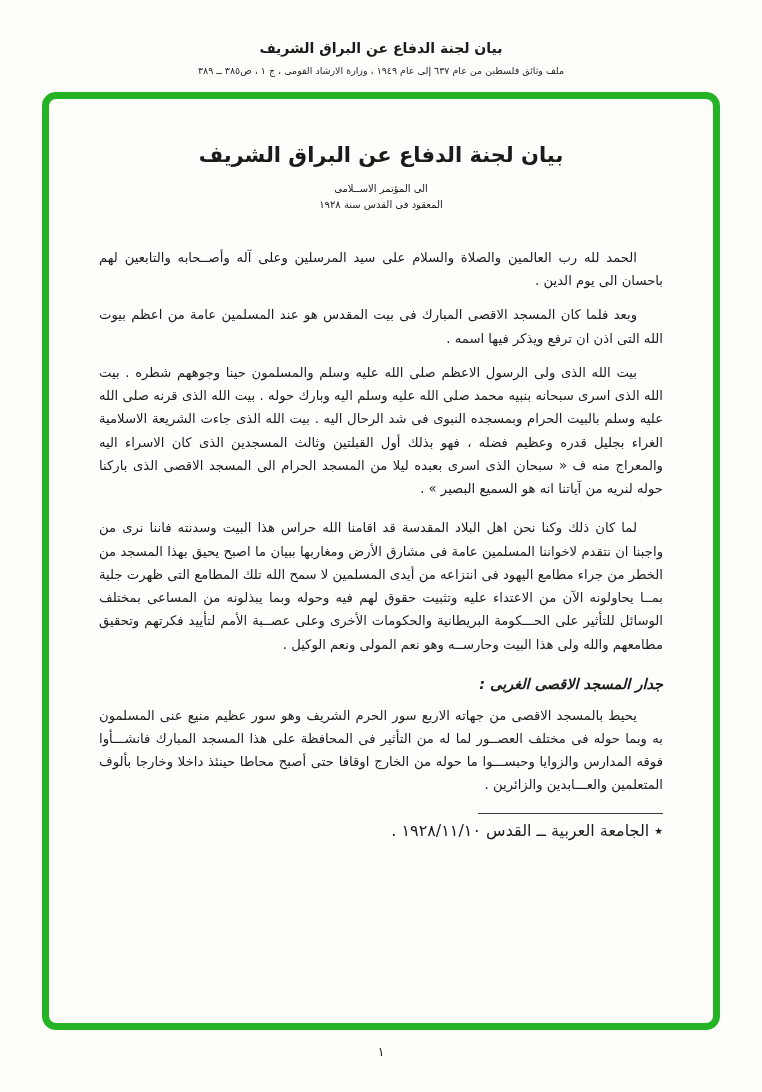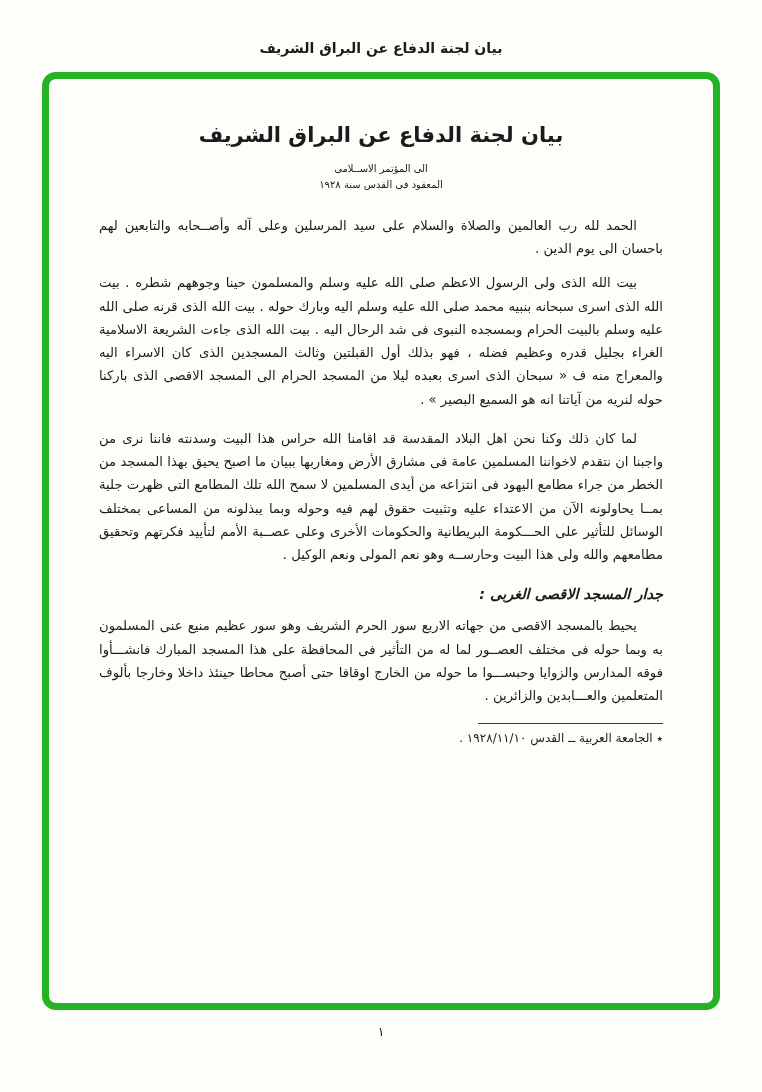--- a/index.html
+++ b/index.html
@@ -44,21 +44,21 @@
     font-size: 21px;
     font-weight: bold;
     margin: 0 0 16px 0;
   }
   .doc-sub {
     text-align: center;
     font-size: 10px;
     font-weight: normal;
     margin: 5px 0;
   }
-  .doc-sub.second { margin-bottom: 24px; }
+  .doc-sub.second { margin-bottom: 36px; }
   .body-par {
     font-size: 13.2px;
     line-height: 1.76;
     text-align: justify;
     text-indent: 26px;
     margin: 7px 0 11px 0;
   }
   .body-par.gap-top { margin-top: 16px; }
   .section-heading {
     font-size: 14.5px;
@@ -68,44 +68,46 @@
     font-style: italic;
   }
   .footnote-rule {
     border: 0;
     border-top: 1.5px solid #3a3a3a;
     width: 185px;
     margin: 16px 0 7px 0; 
     height: 0;
   }
   .footnote {
-    font-size: 12px;
+    font-size: 16px;
     margin: 0;
     text-align: right;
   }
   .page-number {
     text-align: center;
     font-size: 12.5px;
     margin-top: 14px;
     direction: rtl;
   }
 </style>
 </head>
 <body>
 
 <div class="scan-header">
   <div class="scan-title">بيان لجنة الدفاع عن البراق الشريف</div>
+  <div class="scan-source">ملف وثائق فلسطين من عام ٦٣٧ إلى عام ١٩٤٩ ، وزارة الارشاد القومى ، ج ١ ، ص٣٨٥ ــ ٣٨٩</div>
 </div>
 
 <div class="frame">
   <h1 class="doc-title">بيان لجنة الدفاع عن البراق الشريف</h1>
   <div class="doc-sub">الى المؤتمر الاســلامى</div>
   <div class="doc-sub second">المعقود فى القدس سنة ١٩٢٨</div>
 
   <p class="body-par">الحمد لله رب العالمين والصلاة والسلام على سيد المرسلين وعلى آله وأصــحابه والتابعين لهم باحسان الى يوم الدين .</p>
+  <p class="body-par">وبعد فلما كان المسجد الاقصى المبارك فى بيت المقدس هو عند المسلمين عامة من اعظم بيوت الله التى اذن ان ترفع ويذكر فيها اسمه .</p>
   <p class="body-par">بيت الله الذى ولى الرسول الاعظم صلى الله عليه وسلم والمسلمون حينا وجوههم شطره . بيت الله الذى اسرى سبحانه بنبيه محمد صلى الله عليه وسلم اليه وبارك حوله . بيت الله الذى قرنه صلى الله عليه وسلم بالبيت الحرام وبمسجده النبوى فى شد الرحال اليه . بيت الله الذى جاءت الشريعة الاسلامية الغراء بجليل قدره وعظيم فضله ، فهو بذلك أول القبلتين وثالث المسجدين الذى كان الاسراء اليه والمعراج منه ف « سبحان الذى اسرى بعبده ليلا من المسجد الحرام الى المسجد الاقصى الذى باركنا حوله لنريه من آياتنا انه هو السميع البصير » .</p>
   <p class="body-par gap-top">لما كان ذلك وكنا نحن اهل البلاد المقدسة قد اقامنا الله حراس هذا البيت وسدنته فاننا نرى من واجبنا ان نتقدم لاخواننا المسلمين عامة فى مشارق الأرض ومغاربها ببيان ما اصبح يحيق بهذا المسجد من الخطر من جراء مطامع اليهود فى انتزاعه من أيدى المسلمين لا سمح الله تلك المطامع التى ظهرت جلية بمــا يحاولونه الآن من الاعتداء عليه وتثبيت حقوق لهم فيه وحوله وبما يبذلونه من المساعى بمختلف الوسائل للتأثير على الحـــكومة البريطانية والحكومات الأخرى وعلى عصــبة الأمم لتأييد فكرتهم وتحقيق مطامعهم والله ولى هذا البيت وحارســه وهو نعم المولى ونعم الوكيل .</p>
 
   <h2 class="section-heading">جدار المسجد الاقصى الغربى :</h2>
   <p class="body-par">يحيط بالمسجد الاقصى من جهاته الاربع سور الحرم الشريف وهو سور عظيم منيع عنى المسلمون به وبما حوله فى مختلف العصــور لما له من التأثير فى المحافظة على هذا المسجد المبارك فانشـــأوا فوقه المدارس والزوايا وحبســـوا ما حوله من الخارج اوقافا حتى أصبح محاطا حينئذ داخلا وخارجا بألوف المتعلمين والعـــابدين والزائرين .</p>
 
   <hr class="footnote-rule">
   <p class="footnote">٭ الجامعة العربية ــ القدس ١٩٢٨/١١/١٠ .</p>
 </div>
 

